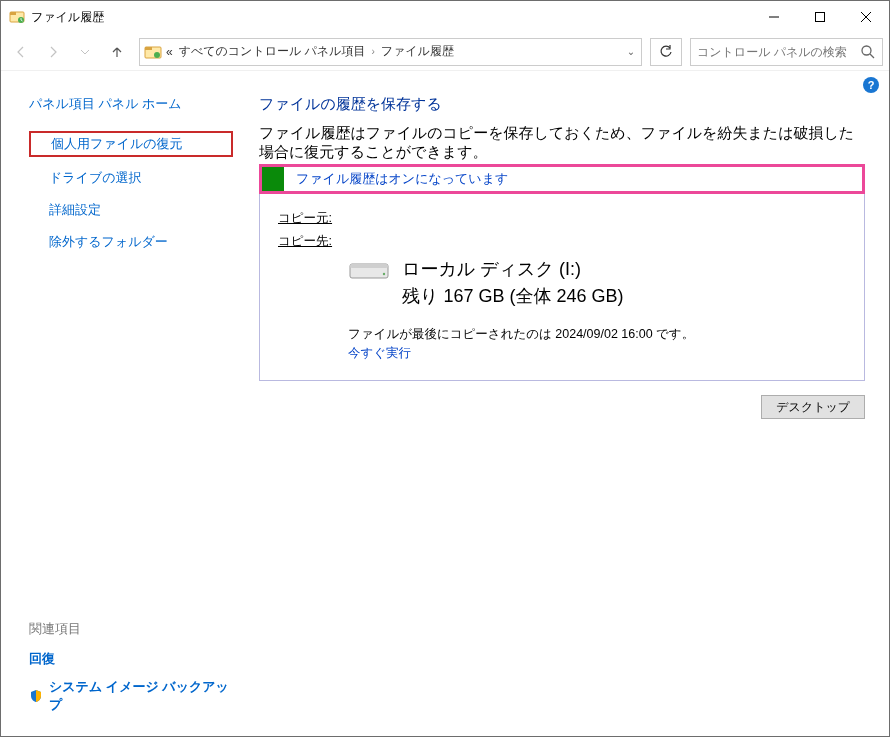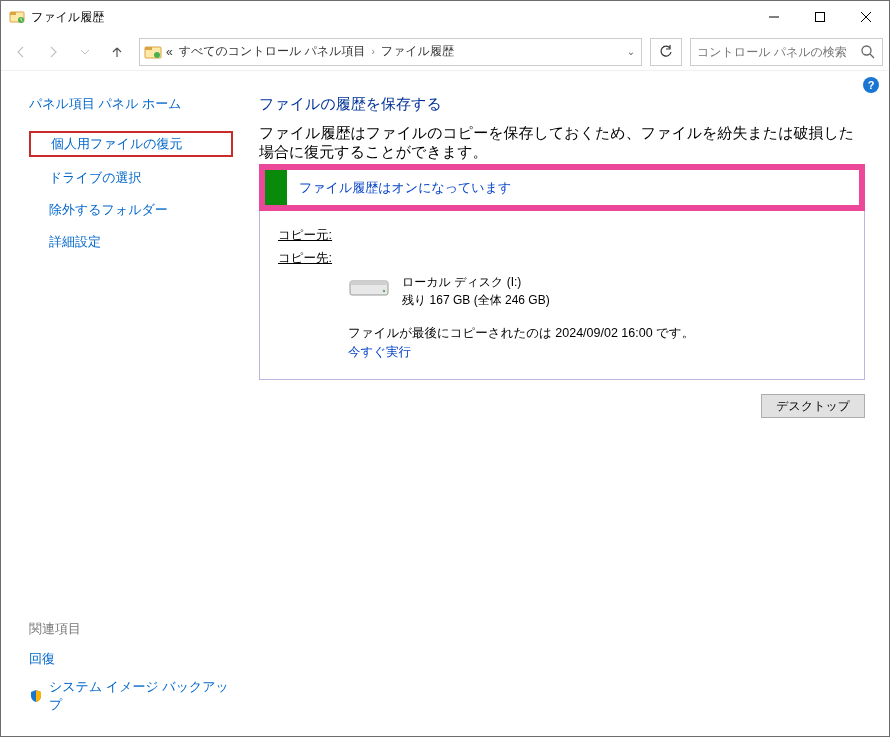--- a/index.html
+++ b/index.html
@@ -27,37 +27,37 @@
 
 .content { flex: 1; display: flex; position: relative; }
 .help-bubble { position: absolute; top: 6px; right: 10px; width: 16px; height: 16px; border-radius: 50%; background: #1976d2; color: #fff; font-size: 11px; font-weight: bold; display: flex; align-items: center; justify-content: center; cursor: pointer; }
 
 .sidebar { width: 250px; padding: 24px 18px 12px 28px; display: flex; flex-direction: column; }
 .side-title { color: #0066cc; font-size: 13px; margin-bottom: 18px; cursor: pointer; }
 .side-link { color: #0066cc; font-size: 13px; margin-bottom: 10px; cursor: pointer; padding: 2px 20px; }
 .side-link.hl { border: 2px solid #c92a2a; display: inline-block; }
 .side-spacer { flex: 1; }
 .related-title { color: #777; font-size: 13px; margin-bottom: 12px; }
-.related-link { color: #0066cc; font-size: 13px; margin-bottom: 10px; cursor: pointer; display: flex; align-items: center; gap: 6px; }
+.related-link { color: #0066cc; font-size: 13px; margin-bottom: 10px; cursor: pointer; display: flex; align-items: center; gap: 6px; font-weight: bold; }
 .shield-ico { width: 14px; height: 14px; flex-shrink: 0; }
 
 .main { flex: 1; padding: 24px 24px 0 8px; }
 .main-heading { color: #003399; font-size: 15px; margin-bottom: 10px; }
 .main-desc { font-size: 15px; margin-bottom: 2px; }
 
-.status-bar { border: 6px solid #ec4899; height: 47px; display: flex; align-items: center; }
+.status-bar { border: 3px solid #ec4899; height: 30px; display: flex; align-items: center; }
 .status-sq { width: 22px; height: 100%; background: #0a8a0a; }
 .status-txt { color: #0645c8; font-size: 13px; padding-left: 12px; }
 
 .info-box { border: 1px solid #b9b9e0; border-top: none; padding: 16px 18px 18px 18px; font-size: 12.5px; }
 .info-row { display: flex; margin-bottom: 6px; text-decoration: underline; }
 .info-label { width: 70px; flex-shrink: 0; }
 .disk-row { display: flex; align-items: flex-start; gap: 12px; margin-left: 70px; margin-top: 2px; }
 .disk-icon { width: 42px; height: 24px; flex-shrink: 0; margin-top: 2px; }
-.disk-text { font-size: 12px; line-height: 1.5; }
+.disk-text { font-size: 18px; line-height: 1.5; }
 .last-copy { margin-top: 16px; margin-left: 70px; font-size: 12.5px; }
 .run-now { color: #0645c8; margin-left: 70px; font-size: 12.5px; cursor: pointer; margin-top: 2px; display: inline-block; }
 
 .action-row { display: flex; justify-content: flex-end; margin-top: 14px; }
 .off-btn { min-width: 86px; height: 24px; border: 1px solid #adadad; background: #e1e1e1; font-size: 12px; cursor: pointer; padding: 0 14px; }
 </style>
 </head>
 <body>
 
 <div class="titlebar">
@@ -147,22 +147,22 @@
   </div>
 </div>
 
 <div class="content">
   <div class="help-bubble">?</div>
 
   <div class="sidebar">
     <div class="side-title">パネル項目 パネル ホーム</div>
     <div class="side-link hl">個人用ファイルの復元</div>
     <div class="side-link">ドライブの選択</div>
+    <div class="side-link">詳細設定</div>
     <div class="side-link">除外するフォルダー</div>
-    <div class="side-link">詳細設定</div>
     <div class="side-spacer"></div>
     <div class="related-title">関連項目</div>
     <div class="related-link">
       <span>回復</span>
     </div>
     <div class="related-link">
       <span class="shield-ico">
         <svg viewBox="0 0 14 14">
             <path d="M7 1 L12 3 V7 C12 10 9.5 12.5 7 13 C4.5 12.5 2 10 2 7 V3 Z" fill="#1976d2"></path>
             <path d="M7 1 L12 3 V7 C12 10 9.5 12.5 7 13 V1 Z" fill="#ffb300"></path>

